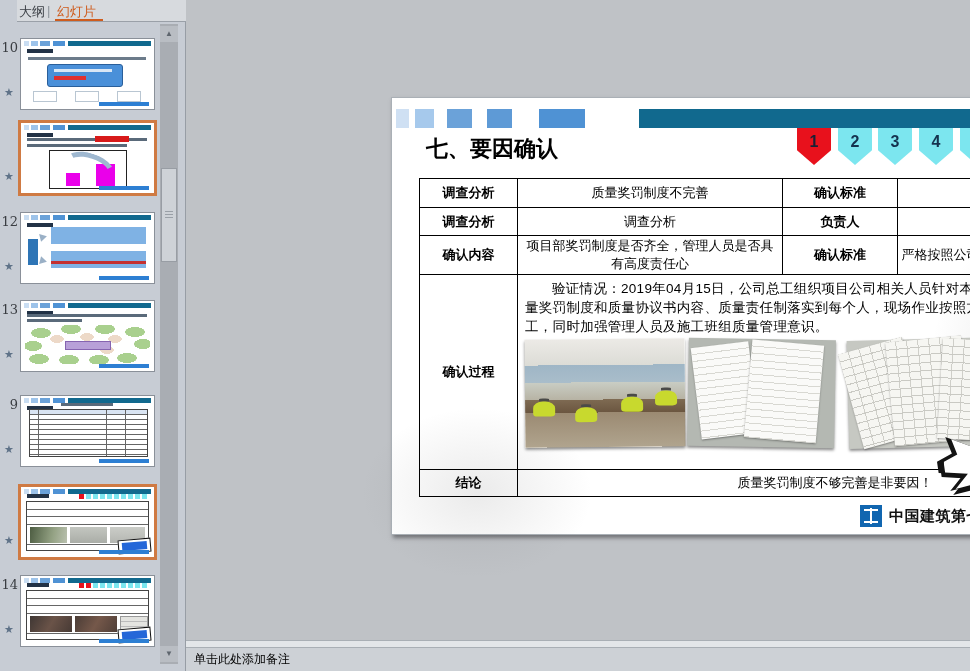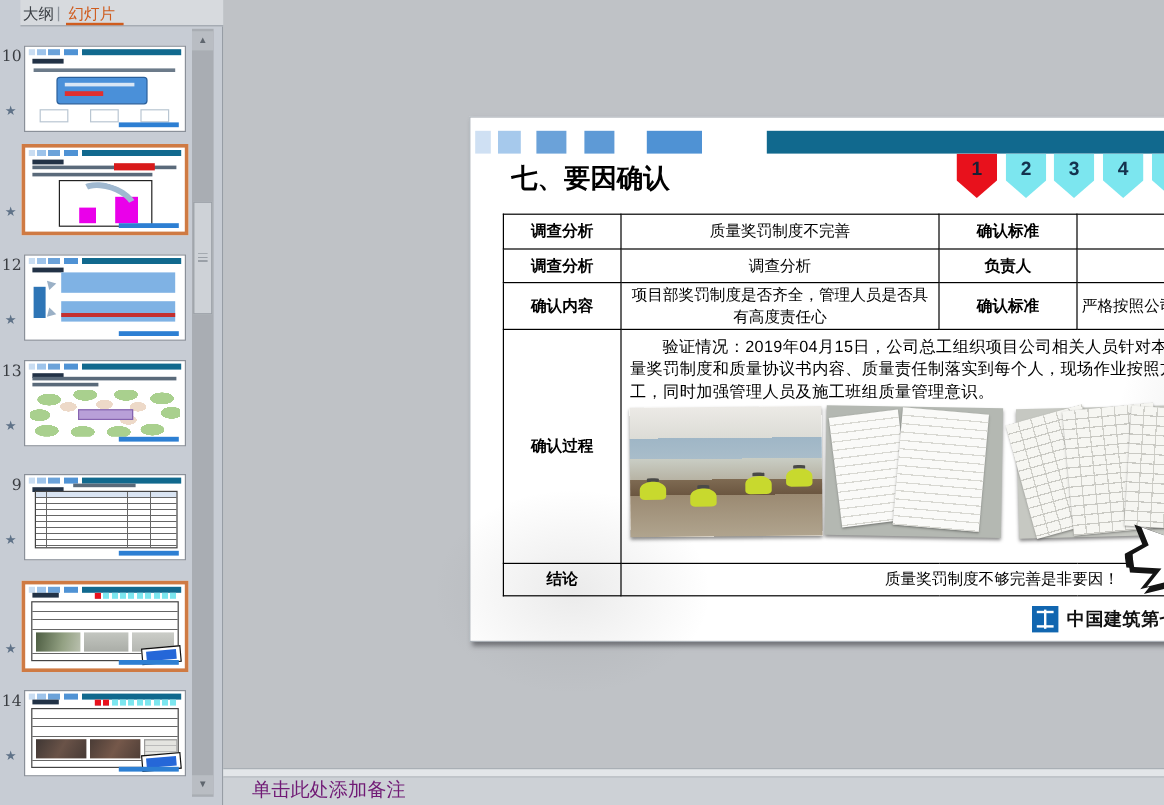--- a/index.html
+++ b/index.html
@@ -190,21 +190,21 @@
   .logo { position:relative; width:22px; height:22px; background:#1166b0; margin-right:7px; }
   .logo i { position:absolute; left:4px; right:4px; top:4px; bottom:4px;
             border-top:2px solid #fff; border-bottom:2px solid #fff; }
   .logo b { position:absolute; left:10px; top:3px; width:2px; bottom:3px; background:#fff; }
   .company { font-size:15px; font-weight:bold; color:#111; letter-spacing:.5px; white-space:nowrap; }
 
   
   .splitter { position:absolute; left:186px; top:640px; width:784px; height:8px; background:#e3e6e9;
               border-top:1px solid #a9afb5; border-bottom:1px solid #a9afb5; box-sizing:border-box; }
   .notes { position:absolute; left:186px; top:648px; width:784px; height:23px; background:#cdd1d6; }
-  .notes span { display:block; margin-left:24px; font-size:16px; color:#701a75; line-height:22px; }
+  .notes span { display:block; margin-left:8px; font-size:12px; color:#000000; line-height:22px; }
 </style>
 </head>
 <body>
 
 <div class="app">
 
   <div class="sidebar">
     <div class="tabbar">
       <span class="tab outline">大纲</span>
       <span class="tab sep">|</span>

